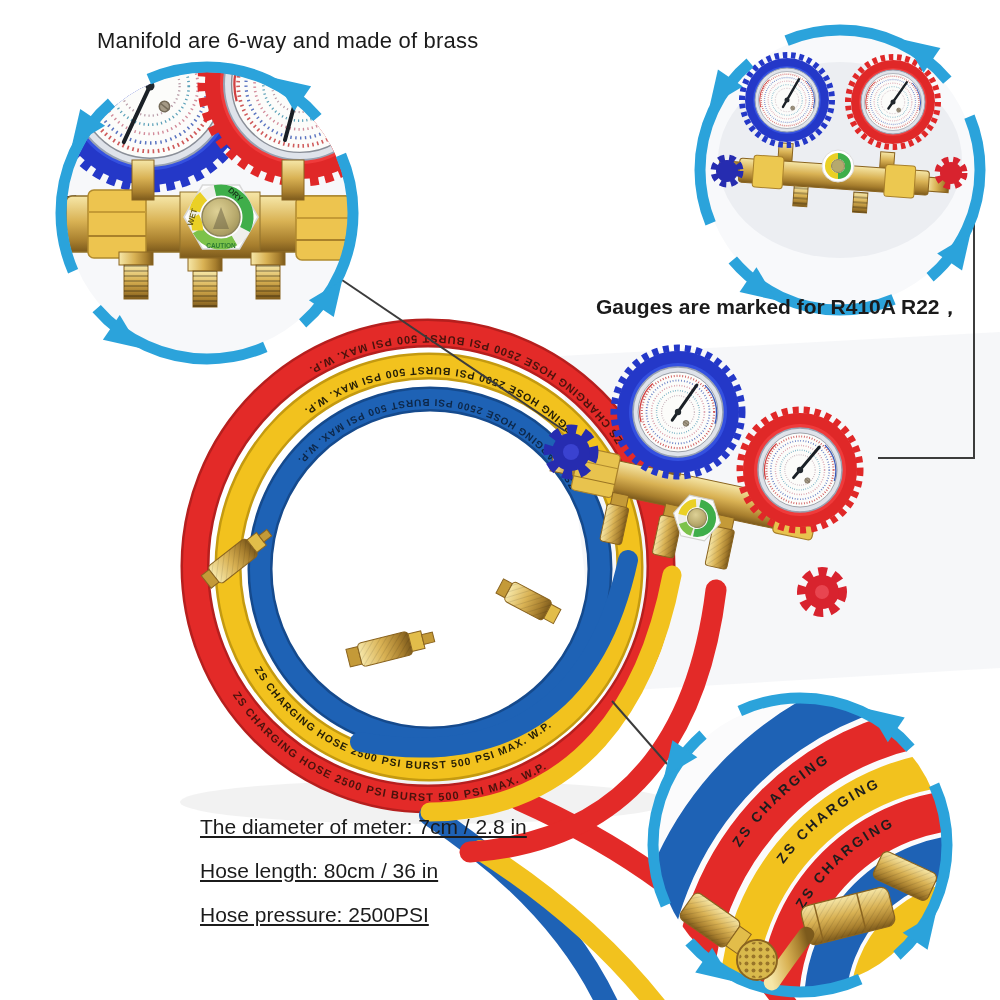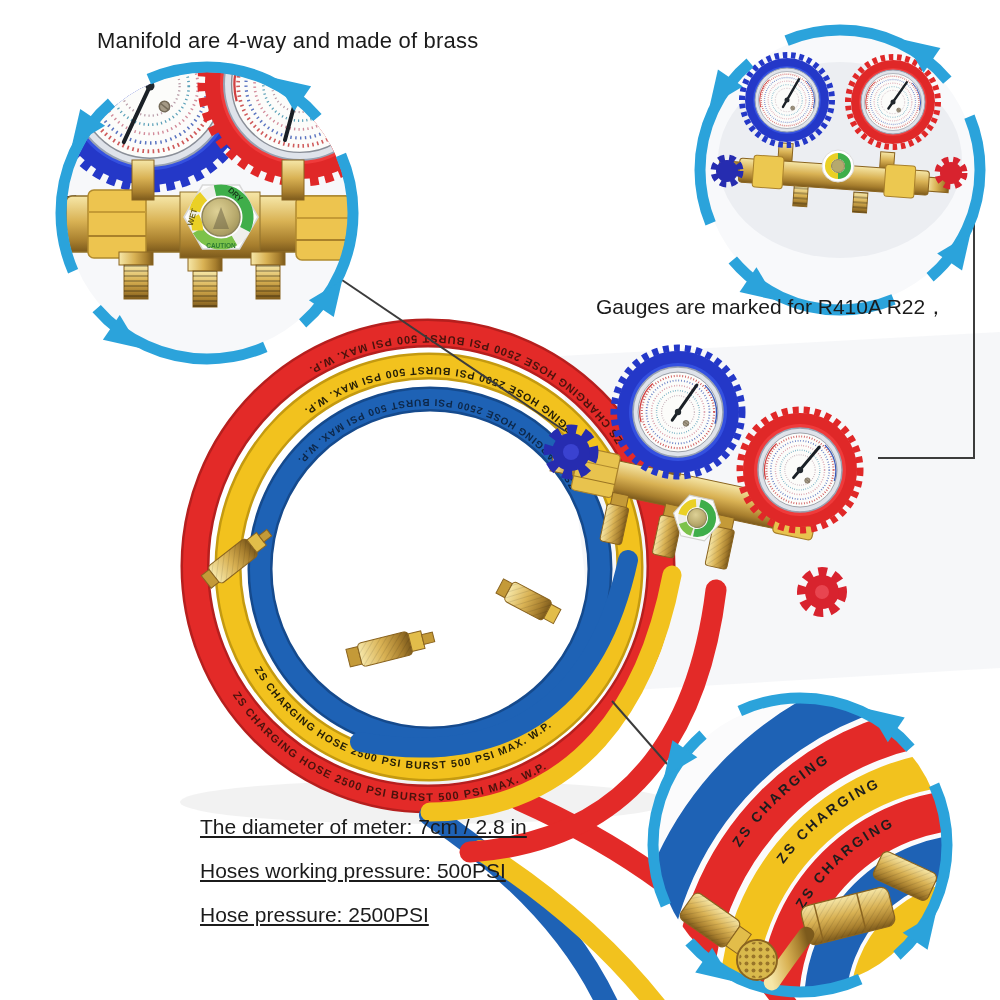--- a/index.html
+++ b/index.html
@@ -1,21 +1,21 @@
 <!DOCTYPE html>
 <html><head>
 <meta charset="utf-8">
 <style>
   html,body{margin:0;padding:0;background:#fff;}
   .stage{position:relative;width:1000px;height:1000px;background:#ffffff;overflow:hidden;
          font-family:"Liberation Sans",sans-serif;}
   .stage svg{position:absolute;left:0;top:0;}
   .note{position:absolute;color:#1b1b1b;}
   .title-note{left:97px;top:29px;font-size:22px;line-height:24px;letter-spacing:.2px;}
-  .gauge-note{left:596px;top:293px;font-size:21px;line-height:27px;}
+  .gauge-note{left:596px;top:293px;font-size:21px;line-height:27px;font-weight:bold;}
   .specs{left:200px;top:805px;font-size:21px;}
   .specs .spec-line{line-height:44px;white-space:nowrap;text-decoration:underline;}
   .coil-text{font-weight:bold;letter-spacing:1.2px;}
   .br-text{font-weight:bold;letter-spacing:2.6px;font-size:14px;fill:#1d1d1d;}
   .sg-label{font-weight:bold;}
 </style>
 </head>
 <body>
 
 <div class="stage">
@@ -398,25 +398,25 @@
       <rect x="-30" y="-15" width="60" height="30" rx="6" fill="url(#knurl)" opacity="0.5"></rect>
     </g>
     <g transform="translate(757,960)">
       <circle r="20" fill="#d9b94c" stroke="#8a6420" stroke-width="2"></circle>
       <circle r="18" fill="url(#dots)"></circle>
     </g>
   </g>
 </g>
 </svg>
 
-<div class="note title-note">Manifold are 4-way and made of brass</div>
+<div class="note title-note">Manifold are 6-way and made of brass</div>
 
 <div class="note gauge-note">
   <div>Gauges are marked for R410A  R22，</div>
 </div>
 
 <div class="note specs">
   <div class="spec-line">The diameter of meter: 7cm / 2.8 in</div>
-  <div class="spec-line">Hoses working pressure: 500PSI</div>
+  <div class="spec-line">Hose length: 80cm / 36 in</div>
   <div class="spec-line">Hose pressure: 2500PSI</div>
 </div>
 
 </div>
 
 </body></html>

